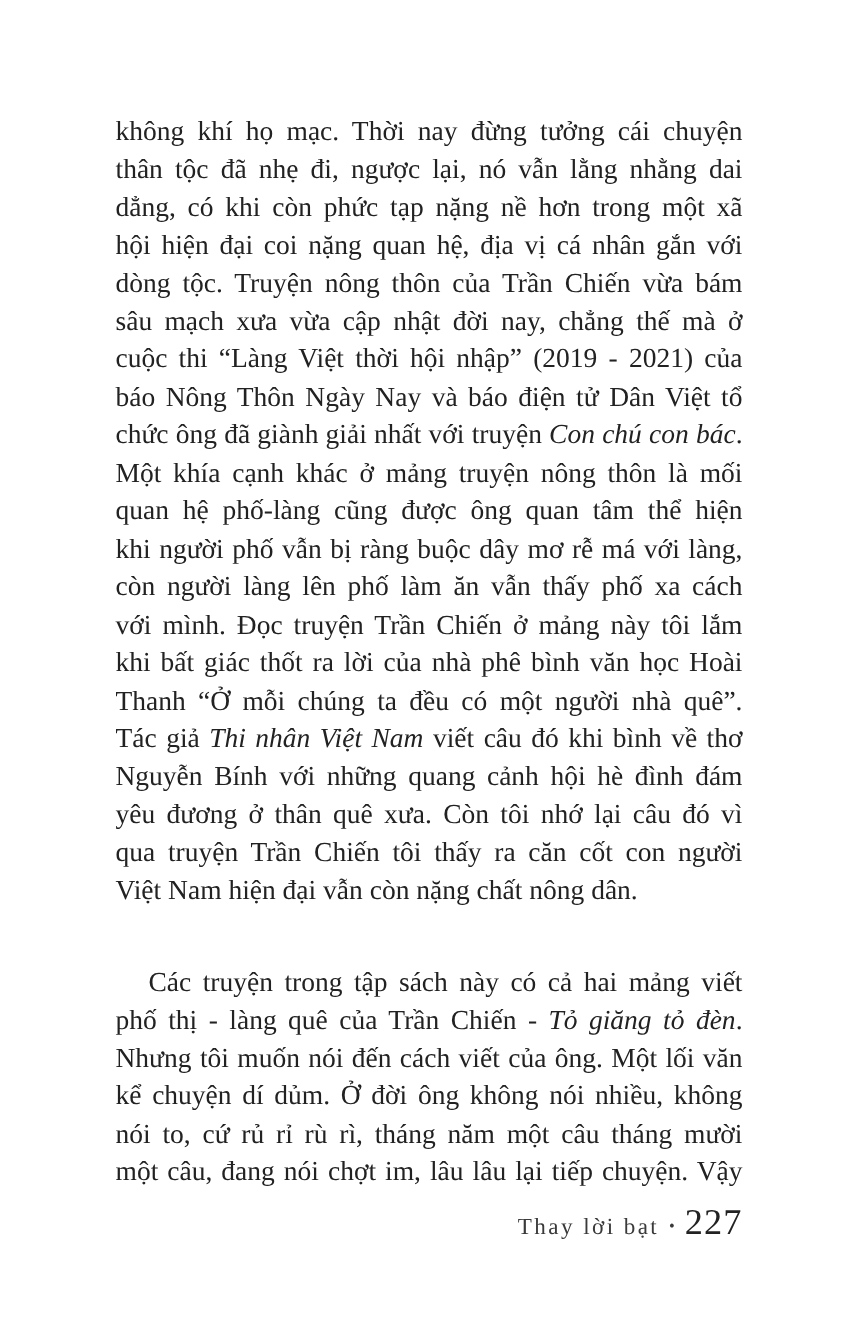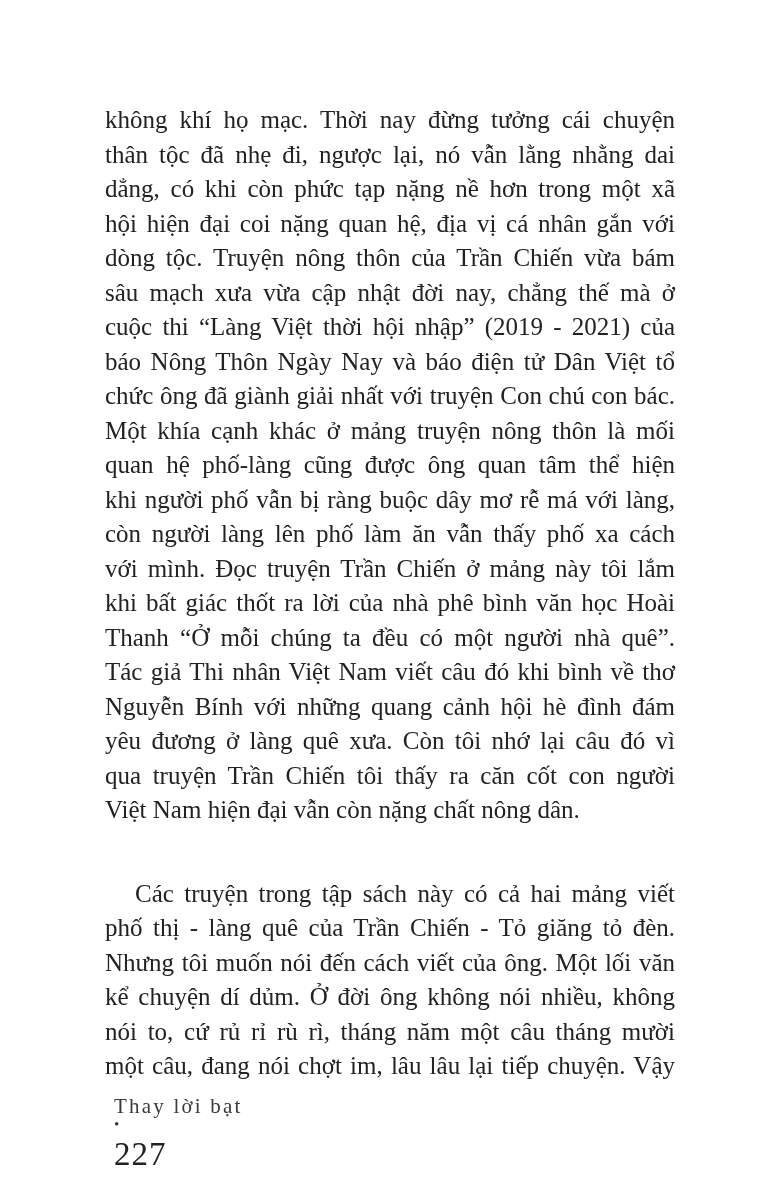--- a/index.html
+++ b/index.html
@@ -40,31 +40,31 @@
     text-align-last: justify;
     white-space: normal;
   }
   .line.no-just {
     text-align-last: left;
   }
   .line.indent {
     text-indent: 30px;
   }
   .italic {
+    font-style: italic;
   }
   .page-footer {
     position: absolute;
     left: 105px;
     top: 1094px;
     width: 570px;
     display: flex;
     justify-content: flex-end;
     align-items: baseline;
     color: var(--footer-ink, #3a3a3a);
-    flex-direction: column;
   }
   .footer-title {
     font-size: 21px;
     letter-spacing: 2.2px;
   }
   .footer-sep {
     font-size: 15px;
     margin: 0 9px;
     position: relative;
     top: -3px;
@@ -93,21 +93,21 @@
         <span class="line"><span>chức ông đã giành giải nhất với truyện </span><span class="italic">Con chú con bác</span><span>.</span></span>
         <span class="line"><span>Một khía cạnh khác ở mảng truyện nông thôn là mối</span></span>
         <span class="line"><span>quan hệ phố-làng cũng được ông quan tâm thể hiện</span></span>
         <span class="line"><span>khi người phố vẫn bị ràng buộc dây mơ rễ má với làng,</span></span>
         <span class="line"><span>còn người làng lên phố làm ăn vẫn thấy phố xa cách</span></span>
         <span class="line"><span>với mình. Đọc truyện Trần Chiến ở mảng này tôi lắm</span></span>
         <span class="line"><span>khi bất giác thốt ra lời của nhà phê bình văn học Hoài</span></span>
         <span class="line"><span>Thanh “Ở mỗi chúng ta đều có một người nhà quê”.</span></span>
         <span class="line"><span>Tác giả </span><span class="italic">Thi nhân Việt Nam</span><span> viết câu đó khi bình về thơ</span></span>
         <span class="line"><span>Nguyễn Bính với những quang cảnh hội hè đình đám</span></span>
-        <span class="line"><span>yêu đương ở làng quê xưa. Còn tôi nhớ lại câu đó vì</span></span>
+        <span class="line"><span>yêu đương ở thân quê xưa. Còn tôi nhớ lại câu đó vì</span></span>
         <span class="line"><span>qua truyện Trần Chiến tôi thấy ra căn cốt con người</span></span>
         <span class="line no-just"><span>Việt Nam hiện đại vẫn còn nặng chất nông dân.</span></span>
       </p>
       <p class="paragraph">
         <span class="line indent"><span>Các truyện trong tập sách này có cả hai mảng viết</span></span>
         <span class="line"><span>phố thị - làng quê của Trần Chiến - </span><span class="italic">Tỏ giăng tỏ đèn</span><span>.</span></span>
         <span class="line"><span>Nhưng tôi muốn nói đến cách viết của ông. Một lối văn</span></span>
         <span class="line"><span>kể chuyện dí dủm. Ở đời ông không nói nhiều, không</span></span>
         <span class="line"><span>nói to, cứ rủ rỉ rù rì, tháng năm một câu tháng mười</span></span>
         <span class="line"><span>một câu, đang nói chợt im, lâu lâu lại tiếp chuyện. Vậy</span></span>

